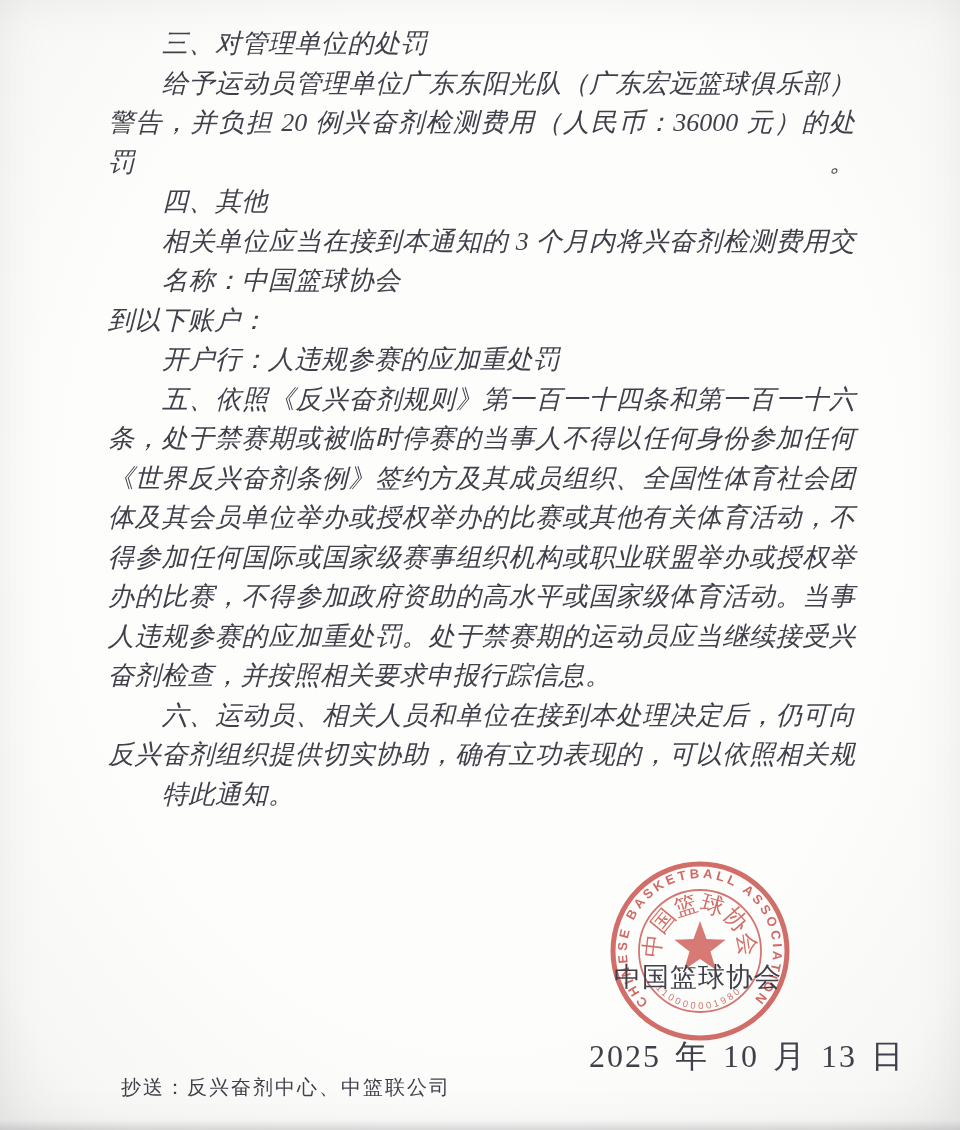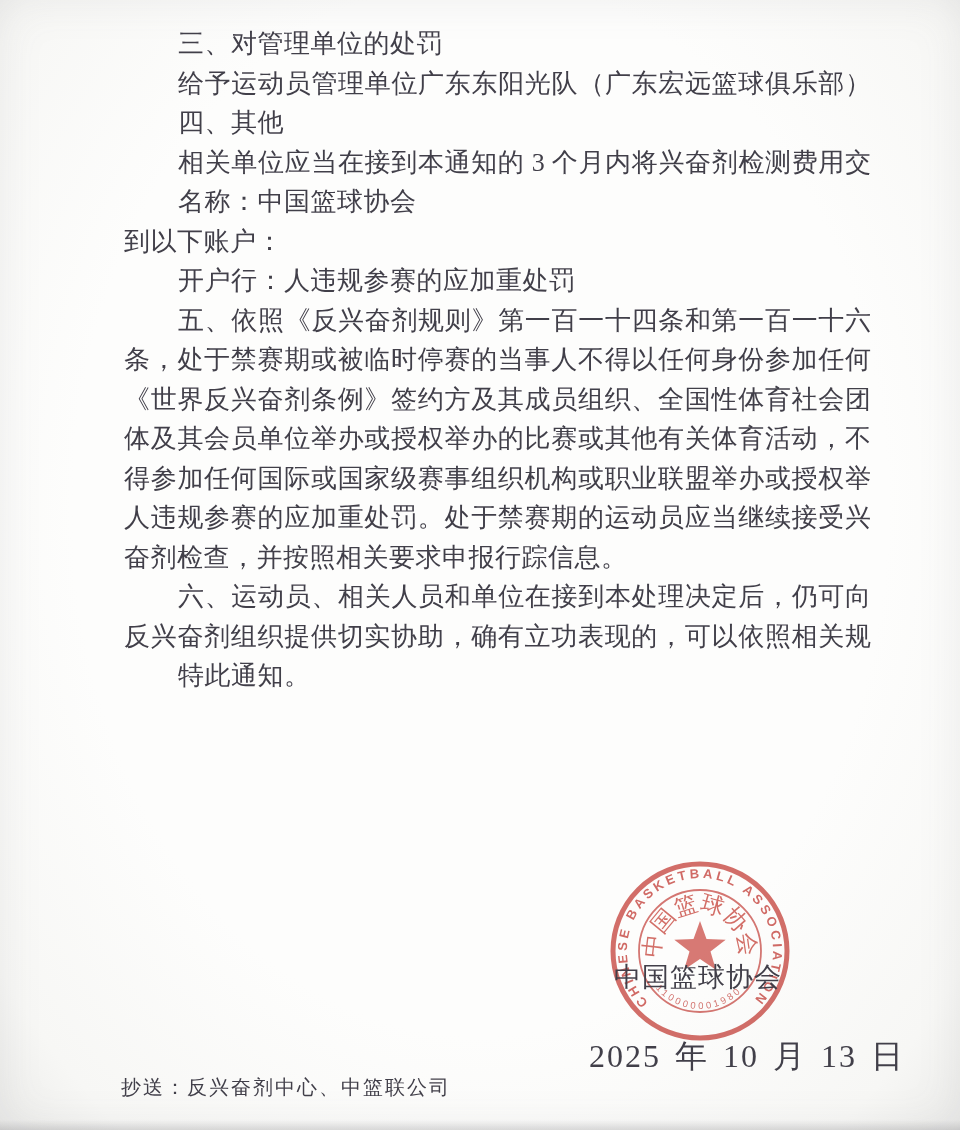--- a/index.html
+++ b/index.html
@@ -16,24 +16,25 @@
       radial-gradient(ellipse at 50% 45%, #fdfdfc 60%, #f7f7f5 88%, #ececea 100%);
     color:#413f49;
     box-shadow:inset 0 0 45px rgba(110,110,120,0.10);
   }
   .edge-bottom{
     position:absolute;left:0;bottom:0;width:100%;height:10px;
     background:linear-gradient(to bottom, rgba(0,0,0,0), rgba(90,90,95,0.18));
   }
   .doc-body{
     position:absolute;
-    left:124px;top:24px;width:747px;
+    left:108px;top:24px;width:747px;
     font-size:26px;
     line-height:39.5px;
     letter-spacing:0.5px;
+    font-style:italic;
   }
   .line{white-space:pre;}
   .line.indent{padding-left:54px;}
   .line.fill{
     white-space:normal;
     text-align:justify;
     text-align-last:justify;
     letter-spacing:0;
   }
   .sig-org{
@@ -61,30 +62,32 @@
   .seal .code-txt{font-size:9.5px;letter-spacing:1px;}
 </style>
 </head>
 <body>
 
 <div class="page">
 
   <div class="doc-body">
     <div class="line indent">三、对管理单位的处罚</div>
     <div class="line indent fill">给予运动员管理单位广东东阳光队（广东宏远篮球俱乐部）</div>
+    <div class="line fill">警告，并负担 20 例兴奋剂检测费用（人民币：36000 元）的处罚。</div>
     <div class="line indent">四、其他</div>
     <div class="line indent fill">相关单位应当在接到本通知的 3 个月内将兴奋剂检测费用交</div>
     <div class="line indent">名称：中国篮球协会</div>
     <div class="line">到以下账户：</div>
     <div class="line indent">开户行：人违规参赛的应加重处罚</div>
     <div class="line indent fill">五、依照《反兴奋剂规则》第一百一十四条和第一百一十六</div>
     <div class="line fill">条，处于禁赛期或被临时停赛的当事人不得以任何身份参加任何</div>
     <div class="line fill">《世界反兴奋剂条例》签约方及其成员组织、全国性体育社会团</div>
     <div class="line fill">体及其会员单位举办或授权举办的比赛或其他有关体育活动，不</div>
     <div class="line fill">得参加任何国际或国家级赛事组织机构或职业联盟举办或授权举</div>
+    <div class="line fill">办的比赛，不得参加政府资助的高水平或国家级体育活动。当事</div>
     <div class="line fill">人违规参赛的应加重处罚。处于禁赛期的运动员应当继续接受兴</div>
     <div class="line">奋剂检查，并按照相关要求申报行踪信息。</div>
     <div class="line indent fill">六、运动员、相关人员和单位在接到本处理决定后，仍可向</div>
     <div class="line fill">反兴奋剂组织提供切实协助，确有立功表现的，可以依照相关规</div>
     <div class="line indent">特此通知。</div>
   </div>
 
   <svg class="seal" viewBox="0 0 220 220" xmlns="http://www.w3.org/2000/svg">
     <defs>
       <path id="arcRing" d="M 58.4 161.6 A 73 73 0 1 1 161.6 161.6" fill="none"></path>

